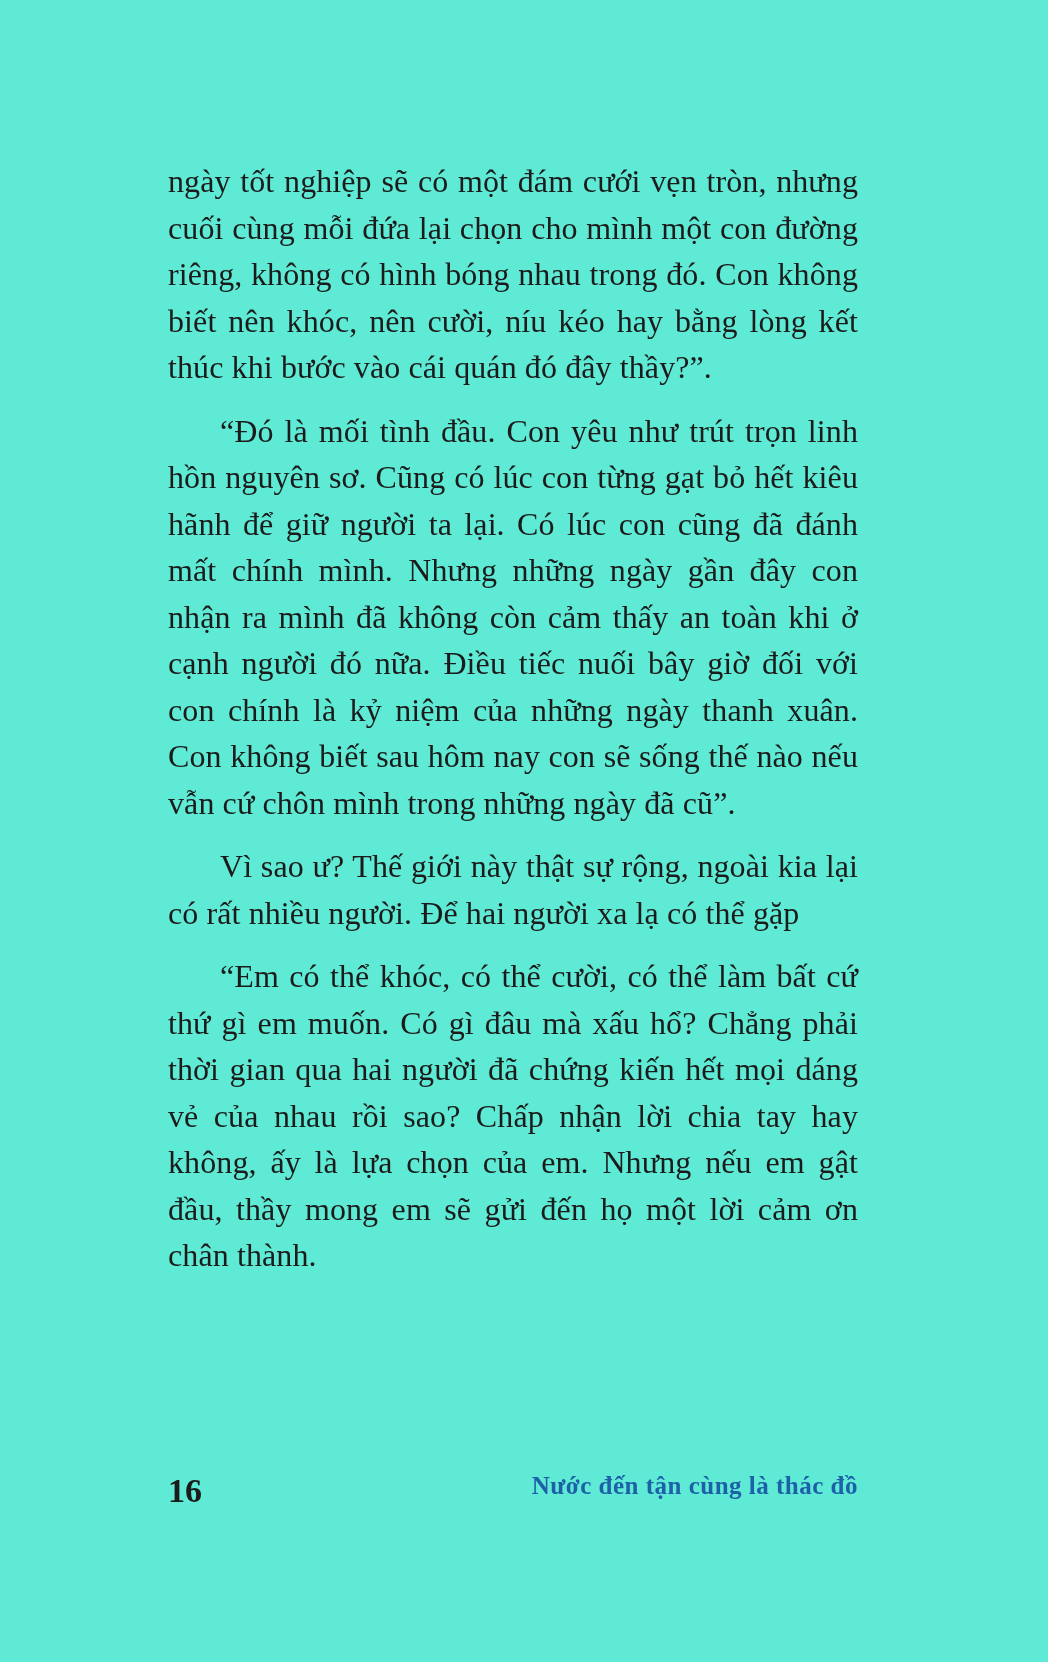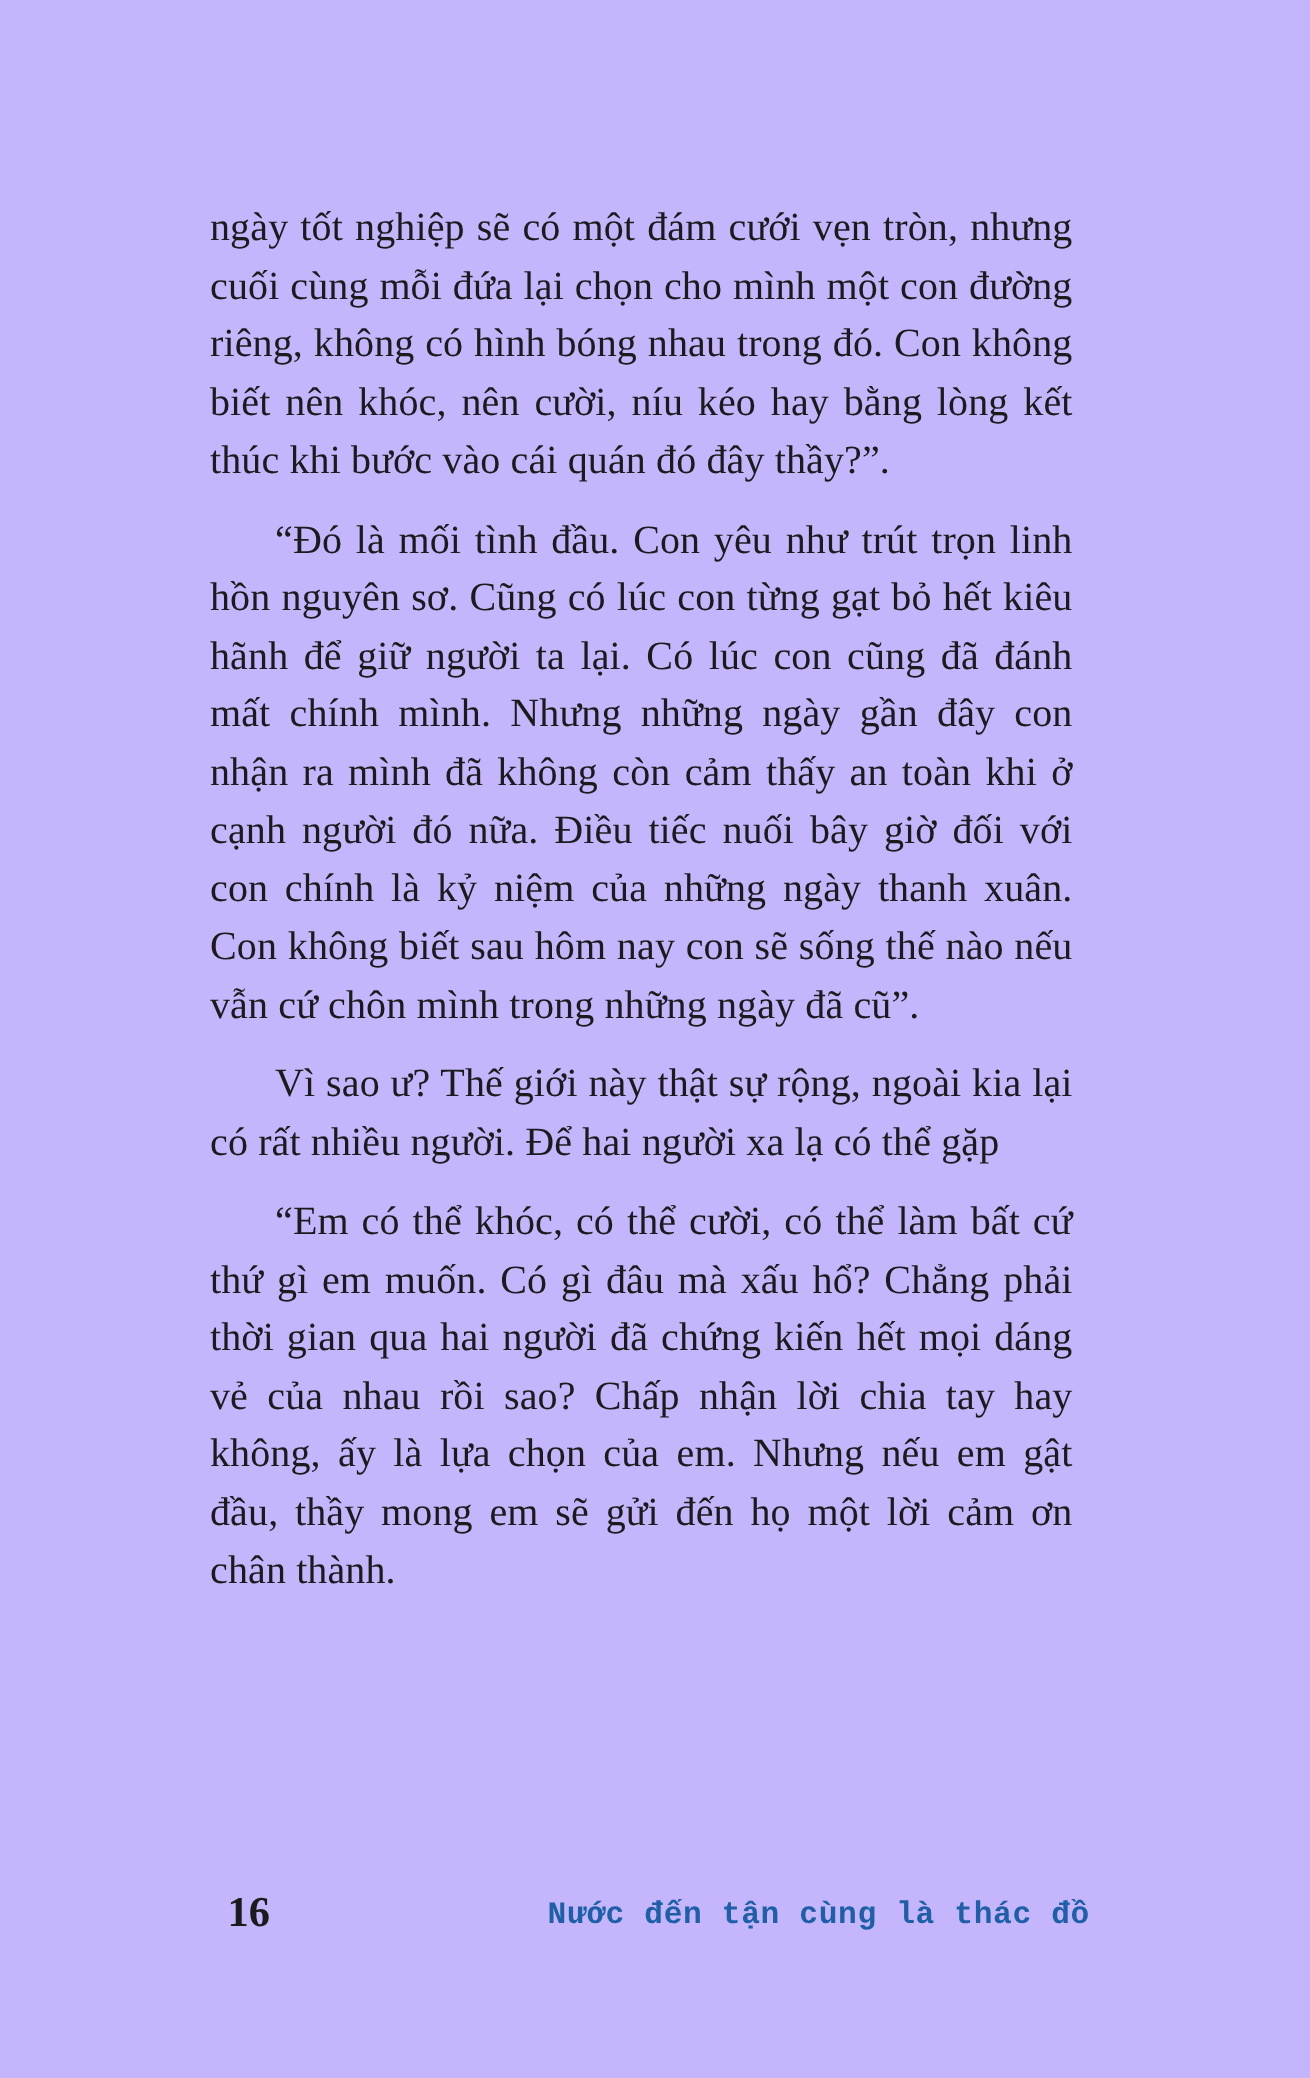--- a/index.html
+++ b/index.html
@@ -5,21 +5,21 @@
   html, body {
     margin: 0;
     padding: 0;
     background: #e8e8e8;
   }
   .page {
     position: relative;
     width: 1048px;
     height: 1662px;
     margin: 0 auto;
-    background: #c4b5fd;
+    background: #5eead4;
     font-family: "Liberation Serif", serif;
     color: #1b1b1b;
     overflow: hidden;
   }
   .text-block {
     position: absolute;
     top: 158px;
     left: 168px;
     width: 690px;
     text-align: justify;
@@ -30,34 +30,33 @@
   .text-block p {
     margin: 0 0 17px 0;
     text-indent: 52px;
   }
   .text-block p.no-indent {
     text-indent: 0;
   }
   .footer {
     position: absolute;
     top: 1472px;
-    left: 182px;
+    left: 168px;
     width: 690px;
     display: flex;
     justify-content: space-between;
-    align-items: center;
-    margin-top: 40px;
+    align-items: flex-start;
   }
   .page-number {
     font-size: 34px;
     font-weight: 600;
     color: #1b1b1b;
   }
   .running-title {
-    font-family: Liberation Mono, monospace;
+    font-family: Liberation Serif, serif;
     font-weight: bold;
     font-size: 25px;
     letter-spacing: 0.5px;
     color: #1e60a8;
   }
 </style>
 </head>
 <body>
 
 <div class="page">

